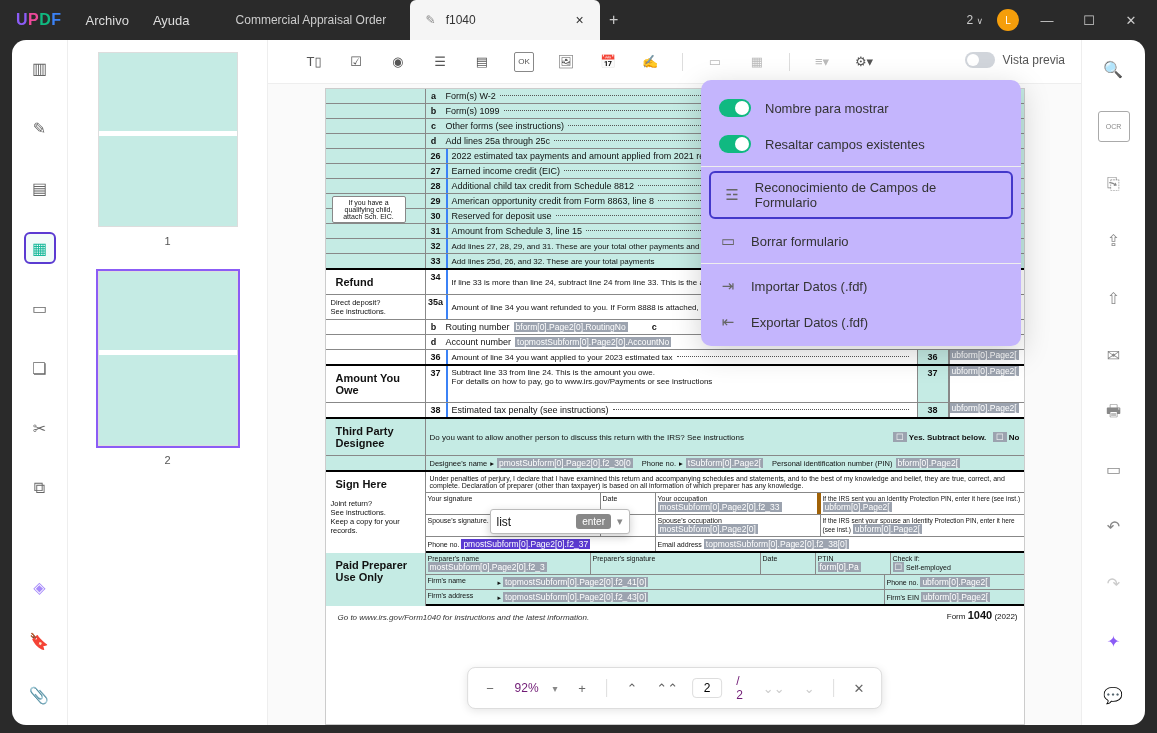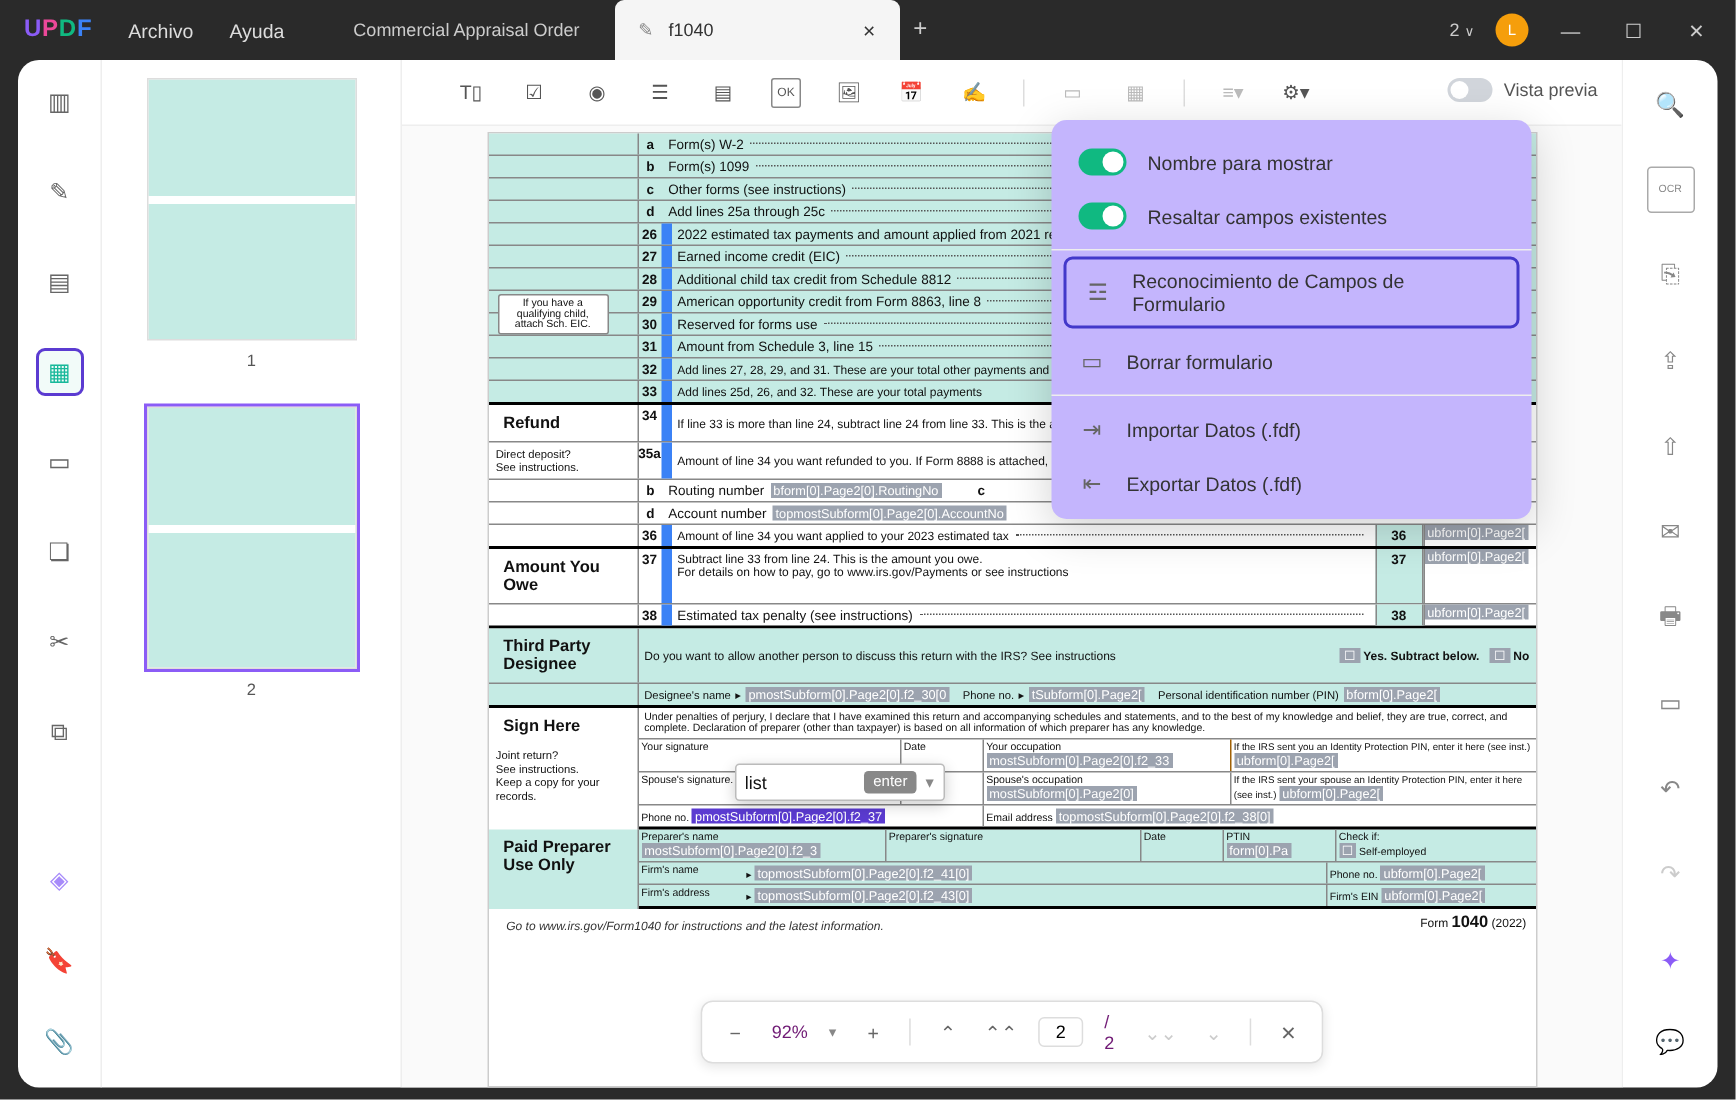--- a/index.html
+++ b/index.html
@@ -27,21 +27,21 @@
 .thumb-num { font-size:11px; color:#555; margin-bottom:16px;}
 .main { flex:1; display:flex; flex-direction:column; position:relative; background:#fafafa;}
 .toolbar { height:44px; background:#fff; border-bottom:1px solid #eee; display:flex; align-items:center; padding-left:36px; gap:22px;}
 .tb-icon { width:20px; height:20px; display:flex;align-items:center;justify-content:center; color:#555; font-size:13px;}
 .tb-sep { width:1px; height:18px; background:#ddd;}
 .doc-area { flex:1; overflow:auto; display:flex; justify-content:center; padding-top:4px; position:relative;}
 .page { width:700px; background:#fff; border:1px solid #ccc; font-size:9px; color:#111; position:relative; padding-bottom:30px;}
 .banded { background:#c5ebe4; }
 .row { display:flex; border-bottom:1px solid #888; }
 .side-col { width:100px; padding:3px 5px; font-size:8px; font-weight:700; border-right:1px solid #888;}
-.num-col{ width:22px; text-align:center; font-weight:700; border-right:7px solid #3b82f6; padding:2px 0;}
+.num-col{ width:22px; text-align:center; font-weight:700; border-right:2px solid #3b82f6; padding:2px 0;}
 .ltr-col{ width:16px; text-align:center; font-weight:700; padding:2px 0;}
 .body-col{ flex:1; padding:2px 4px; display:flex; align-items:center;}
 .dots{ flex:1; border-bottom:1px dotted #555; margin:0 4px 2px; height:1px;}
 .amt-box{ width:32px; border-left:1px solid #888; border-right:1px solid #888; text-align:center; padding:2px 0; font-weight:700;}
 .val-col{ width:75px; border-left:1px solid #888;}
 .hl { background:#9ca3af; color:#fff; padding:0 2px; font-size:8.5px; display:inline-block;}
 .hl.selected { background:#5b3bd1; }
 .section-label { font-size:11px; font-weight:700; padding:3px 5px;}
 .small { font-size:7.5px; font-weight:400;}
 .callout { position:absolute; left:6px; top:107px; width:74px; font-size:7px; border:1px solid #888; padding:2px 3px; text-align:center; background:#fff; border-radius:2px; }
@@ -257,21 +257,21 @@
                 <span>American opportunity credit from Form 8863, line 8</span>
                 <span class="dots"></span>
               </div>
               <div class="amt-box"></div>
               <div class="val-col"></div>
             </div>
           <div class="row">
               <div class="side-col"></div>
               <div class="num-col">30</div>
               <div class="body-col">
-                <span>Reserved for forms use</span>
+                <span>Reserved for deposit use</span>
                 <span class="dots"></span>
               </div>
               <div class="amt-box"></div>
               <div class="val-col"></div>
             </div>
           <div class="row">
               <div class="side-col"></div>
               <div class="num-col">31</div>
               <div class="body-col">
                 <span>Amount from Schedule 3, line 15</span>
@@ -383,21 +383,21 @@
         <div class="row" style="border-bottom:none;">
             <div class="side-col" style="border-bottom:none;">
               <div class="section-label">Sign Here</div>
               <div class="small" style="margin-top:6px;"><span>Joint return?</span><br><span>See instructions.</span><br><span>Keep a copy for your records.</span></div>
             </div>
           <div style="flex:1;">
             <div style="font-size:7px;padding:3px 4px;border-bottom:1px solid #888;">Under penalties of perjury, I declare that I have examined this return and accompanying schedules and statements, and to the best of my knowledge and belief, they are true, correct, and complete. Declaration of preparer (other than taxpayer) is based on all information of which preparer has any knowledge.</div>
             <div style="display:flex;border-bottom:1px solid #888;">
               <div style="width:175px;border-right:1px solid #888;padding:2px;font-size:7px;">Your signature</div>
               <div style="width:55px;border-right:1px solid #888;padding:2px;font-size:7px;">Date</div>
-              <div style="width:165px;border-right:1px solid #a16207;padding:2px;font-size:7px;"><span>Your occupation</span><br><span class="hl">mostSubform[0].Page2[0].f2_33</span></div>
+              <div style="width:165px;border-right:4px solid #a16207;padding:2px;font-size:7px;"><span>Your occupation</span><br><span class="hl">mostSubform[0].Page2[0].f2_33</span></div>
               <div style="flex:1;padding:2px;font-size:6.5px;"><span>If the IRS sent you an Identity Protection PIN, enter it here (see inst.)</span> <span class="hl">ubform[0].Page2[</span></div>
             </div>
             <div style="display:flex;border-bottom:1px solid #888;">
               <div style="width:175px;border-right:1px solid #888;padding:2px;font-size:7px;">Spouse's signature. If a joint return, both must sign.</div>
               <div style="width:55px;border-right:1px solid #888;padding:2px;font-size:7px;">Date</div>
               <div style="width:165px;border-right:1px solid #888;padding:2px;font-size:7px;"><span>Spouse's occupation</span><br><span class="hl">mostSubform[0].Page2[0]</span></div>
               <div style="flex:1;padding:2px;font-size:6.5px;"><span>If the IRS sent your spouse an Identity Protection PIN, enter it here (see inst.)</span> <span class="hl">ubform[0].Page2[</span></div>
             </div>
             <div style="display:flex;border-bottom:2px solid #000;">
               <div style="width:230px;border-right:1px solid #888;padding:2px;font-size:7px;"><span>Phone no.</span> <span class="hl selected">pmostSubform[0].Page2[0].f2_37</span></div>

